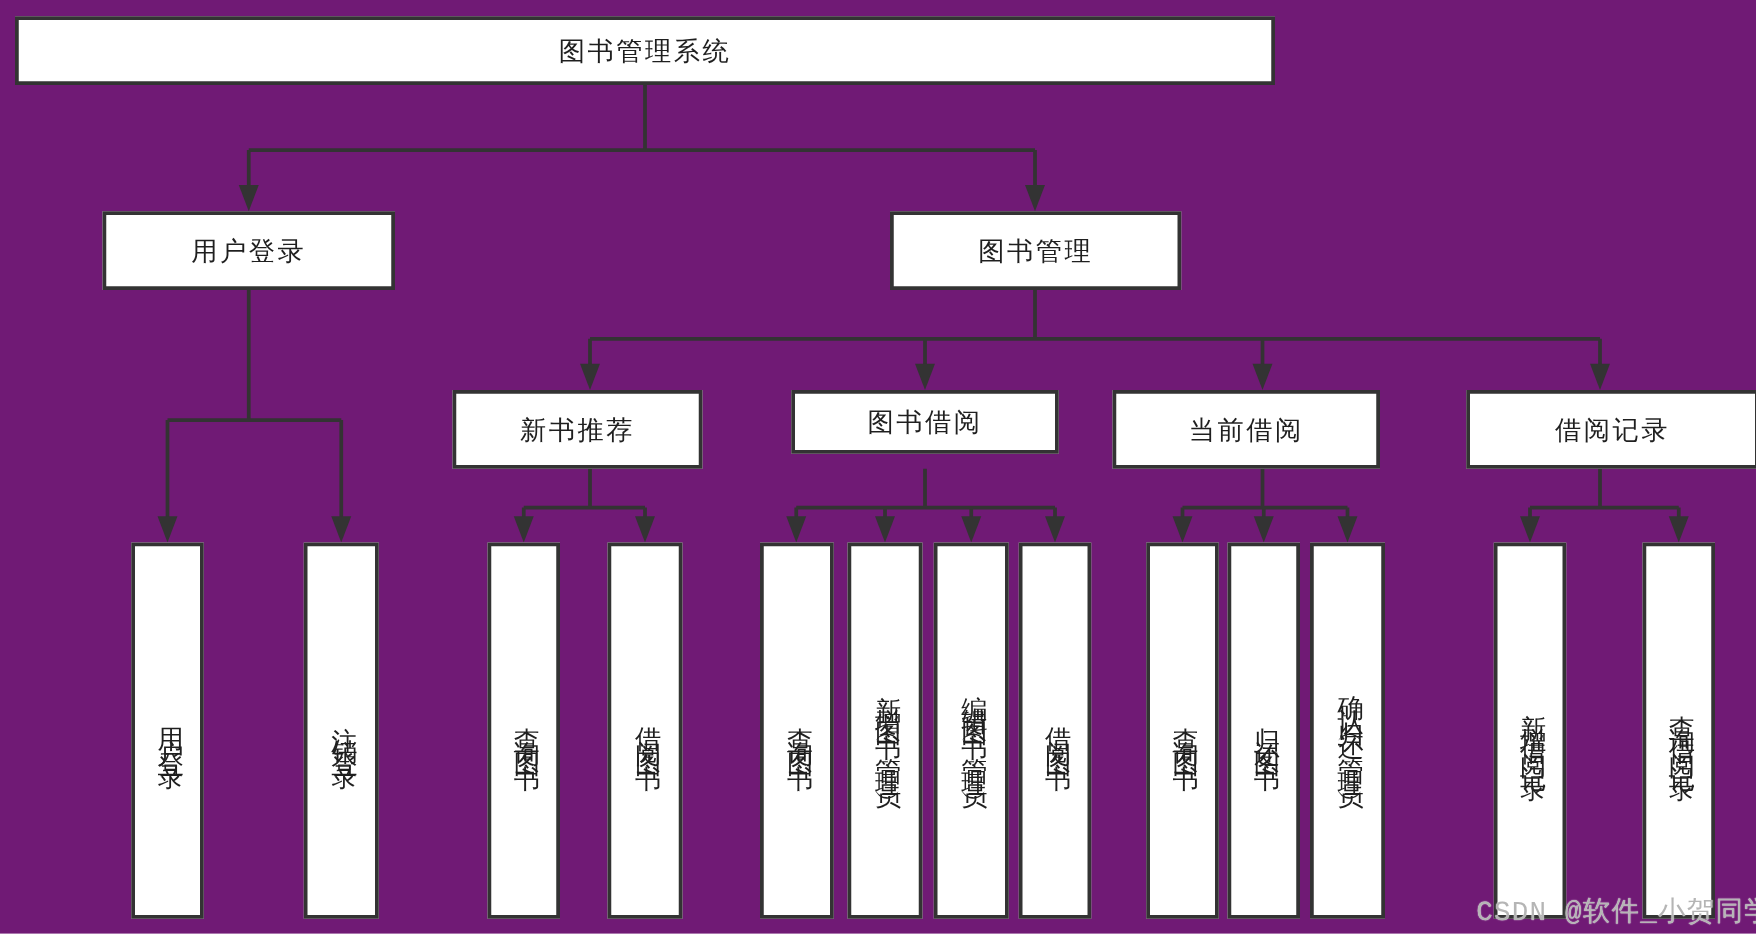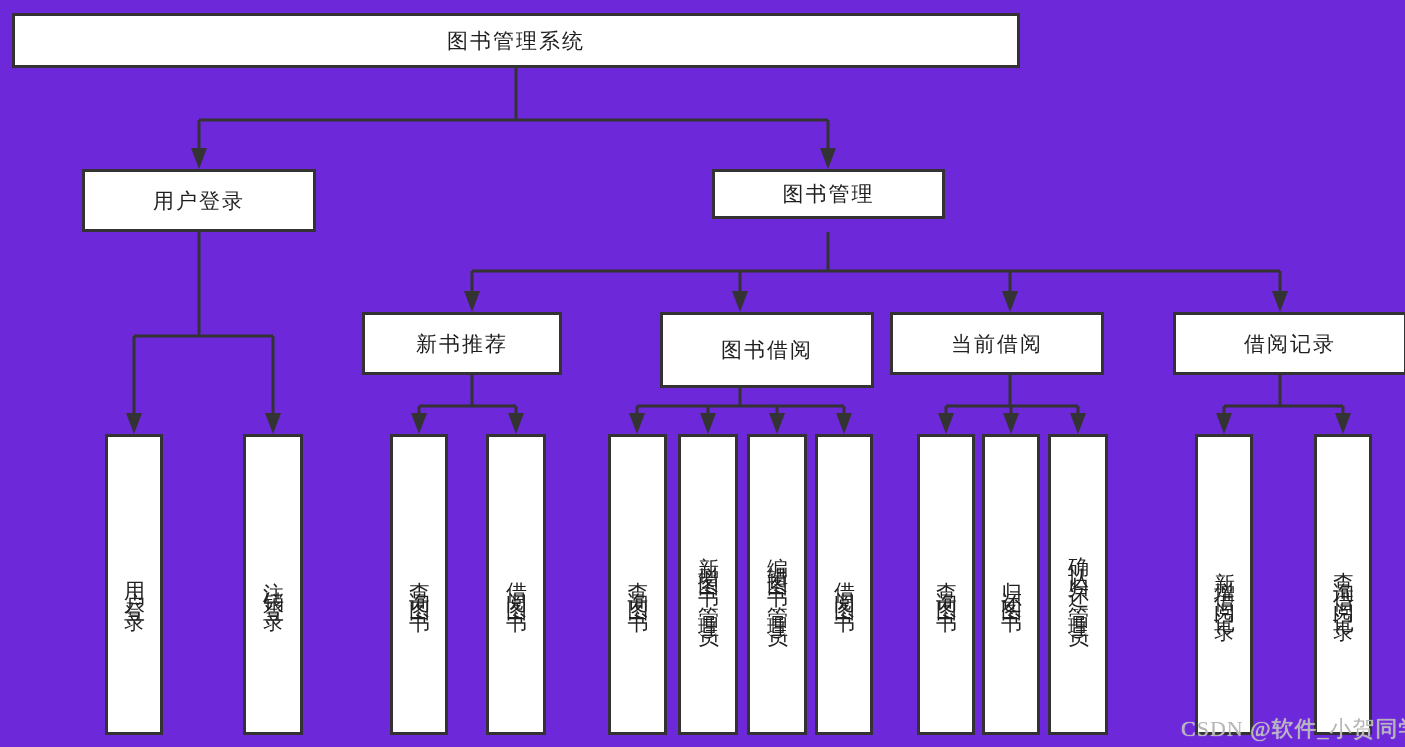--- a/index.html
+++ b/index.html
@@ -1,21 +1,21 @@
 <!DOCTYPE html>
 <html><head>
 <meta charset="utf-8">
 <style>
   html, body { margin: 0; padding: 0; background: #ffffff; }
   .canvas {
     position: relative;
     width: 1405px;
     height: 747px;
-    background: #6d28d9;
-    font-family: Liberation Serif, serif;
+    background: #701a75;
+    font-family: Liberation Mono, monospace;
     overflow: hidden;
   }
   .canvas svg { position: absolute; left: 0; top: 0; }
   .box {
     position: absolute;
     box-sizing: border-box;
     border: 3px solid #333333;
     background: #ffffff;
     color: #1f1f1f;
     display: flex;
@@ -86,24 +86,24 @@
       <polygon points="1003,413 1019,413 1011,434"></polygon>
       <polygon points="1070,413 1086,413 1078,434"></polygon>
       <polygon points="1216,413 1232,413 1224,434"></polygon>
       <polygon points="1335,413 1351,413 1343,434"></polygon>
     </g>
   </svg>
 
   <div class="box h" style="left:12px; top:13px; width:1008px; height:55px">图书管理系统</div>
 
   <div class="box h" style="left:82px; top:169px; width:234px; height:63px">用户登录</div>
-  <div class="box h" style="left:712px; top:169px; width:233px; height:50px">图书管理</div>
+  <div class="box h" style="left:712px; top:169px; width:233px; height:63px">图书管理</div>
 
   <div class="box h" style="left:362px; top:312px; width:200px; height:63px">新书推荐</div>
-  <div class="box h" style="left:660px; top:312px; width:214px; height:76px">图书借阅</div>
+  <div class="box h" style="left:633px; top:312px; width:214px; height:51px">图书借阅</div>
   <div class="box h" style="left:890px; top:312px; width:214px; height:63px">当前借阅</div>
   <div class="box h" style="left:1173px; top:312px; width:234px; height:63px">借阅记录</div>
 
   <div class="box v" style="left:105px; top:434px; width:58px; height:301px">用户登录</div>
   <div class="box v" style="left:243px; top:434px; width:60px; height:301px">注销登录</div>
 
   <div class="box v" style="left:390px; top:434px; width:58px; height:301px">查询图书</div>
   <div class="box v" style="left:486px; top:434px; width:60px; height:301px">借阅图书</div>
 
   <div class="box v" style="left:608px; top:434px; width:59px; height:301px">查询图书</div>

